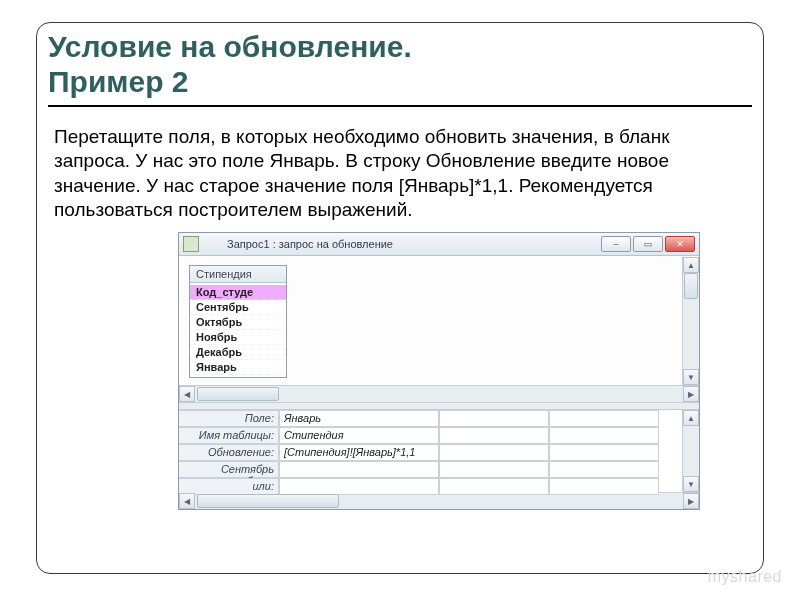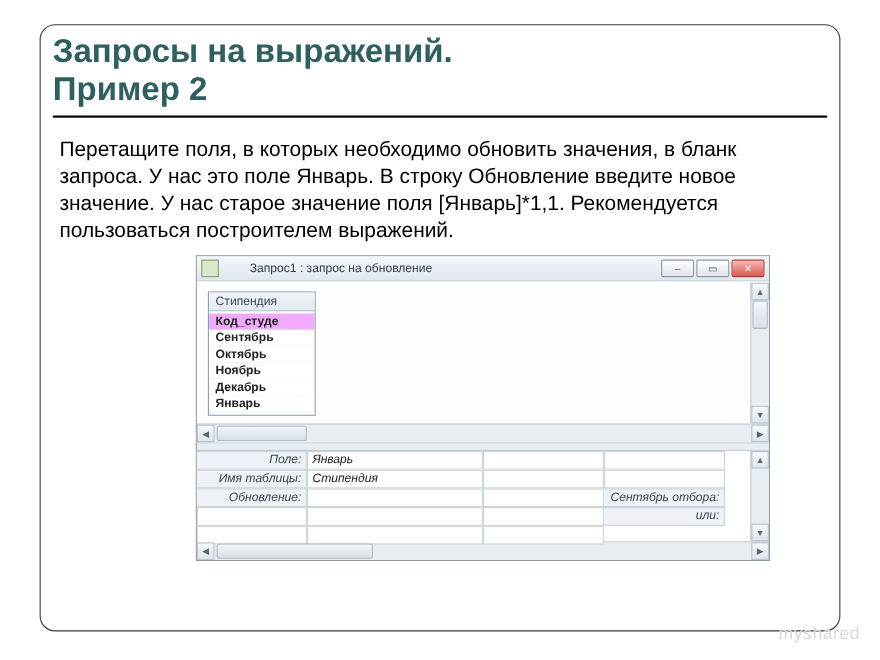--- a/index.html
+++ b/index.html
@@ -37,21 +37,21 @@
   .watermark{position:absolute;right:18px;bottom:14px;color:#d9d9d9;font-size:16px;letter-spacing:0.5px;font-family:Arial,sans-serif;}
   .slide-frame{position:absolute;left:36px;top:22px;right:36px;bottom:26px;border:1.5px solid #3a3a3a;border-radius:14px;pointer-events:none;}
 </style>
 </head>
 <body>
 
 <div class="slide">
   <div class="slide-frame"></div>
 
   <h1 class="title">
-    <span>Запросы на выражений.</span><br>
+    <span>Условие на обновление.</span><br>
     <span>Пример 2</span>
   </h1>
   <hr class="hr">
 
   <p class="body">Перетащите поля, в которых необходимо обновить значения, в бланк запроса. У нас это поле Январь. В строку Обновление введите новое значение. У нас старое значение поля [Январь]*1,1. Рекомендуется пользоваться построителем выражений.</p>
 
   <div class="win">
     <div class="titlebar">
       <div class="tb-icon"></div>
       <div class="tb-title">Запрос1 : запрос на обновление</div>
@@ -100,20 +100,21 @@
         <div class="cell">Январь</div>
         <div class="cell"></div>
         <div class="cell"></div>
 
         <div class="lbl">Имя таблицы:</div>
         <div class="cell">Стипендия</div>
         <div class="cell"></div>
         <div class="cell"></div>
 
         <div class="lbl">Обновление:</div>
+        <div class="cell">[Стипендия]![Январь]*1,1</div>
         <div class="cell"></div>
         <div class="cell"></div>
 
         <div class="lbl">Сентябрь отбора:</div>
         <div class="cell"></div>
         <div class="cell"></div>
         <div class="cell"></div>
 
         <div class="lbl">или:</div>
         <div class="cell"></div>

